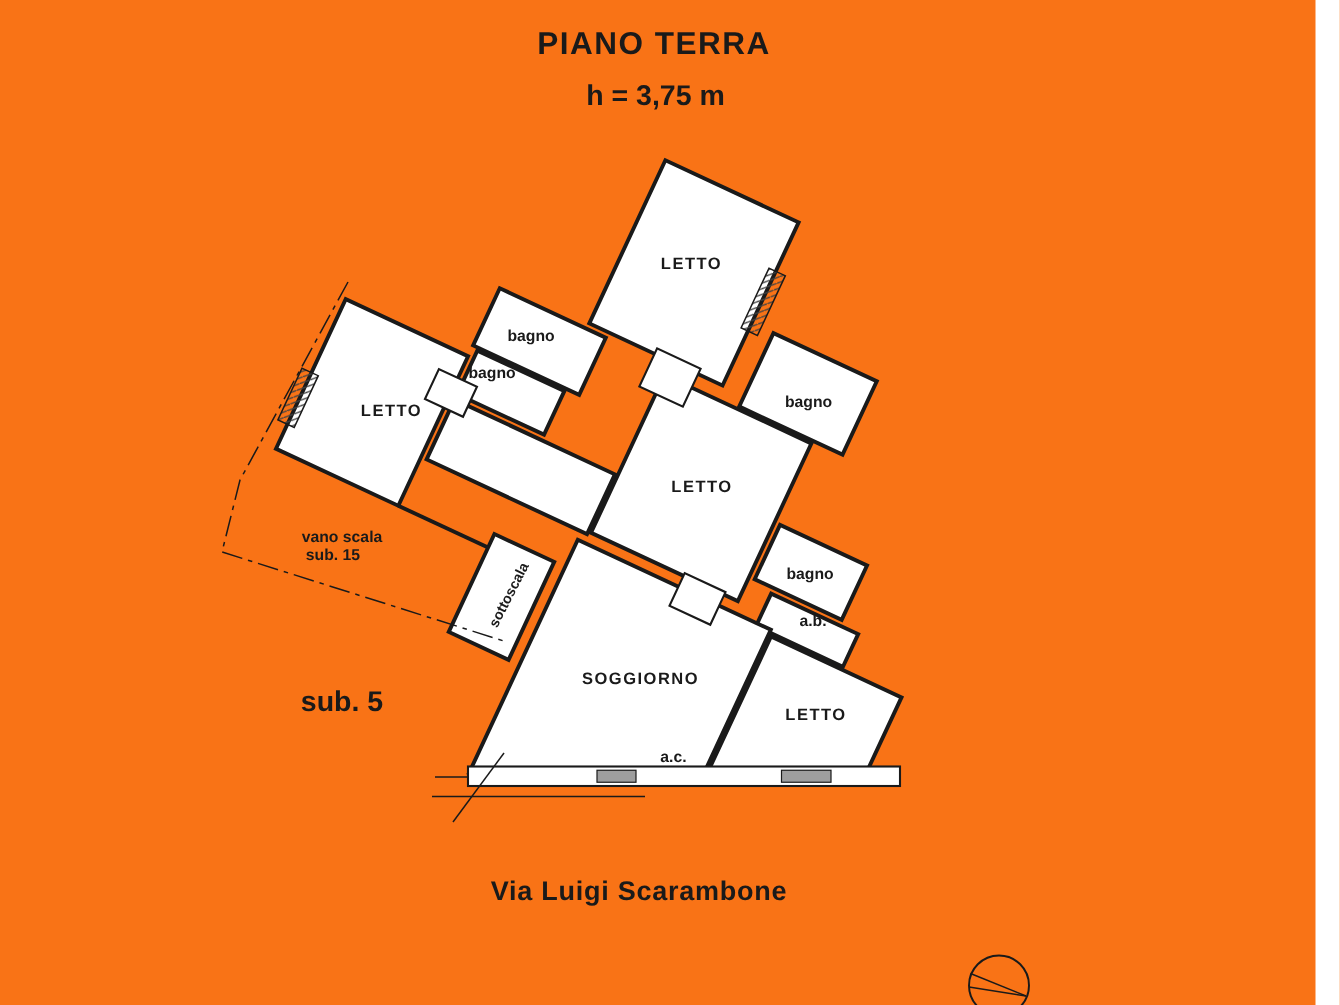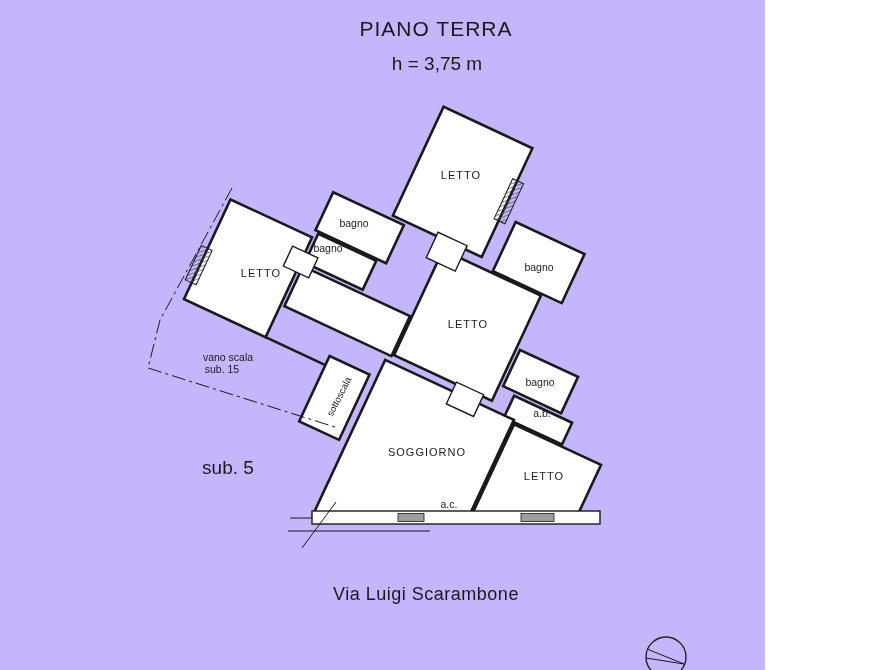--- a/index.html
+++ b/index.html
@@ -1,17 +1,17 @@
 <!DOCTYPE html>
 <html><head>
 <meta charset="utf-8">
 <style>
   html,body{margin:0;padding:0;background:#ffffff;}
-  .page{position:relative;width:765px;height:670px;background:#c4b5fd;overflow:hidden;
-        font-family:"Liberation Sans", sans-serif;}
+  .page{position:relative;width:877px;height:670px;background:#f97316;overflow:hidden;
+        font-family:"Liberation Sans", sans-serif;font-weight:bold;}
   svg{display:block;}
   text{fill:#1a1a1a;}
   .t-title{font-size:21px;letter-spacing:1px;}
   .t-sub{font-size:19px;}
   .t-room{font-size:11px;letter-spacing:1px;}
   .t-small{font-size:10.5px;}
   .t-tiny{font-size:9.5px;}
   .t-big{font-size:19px;}
   .t-street{font-size:18px;letter-spacing:0.5px;}
   .wall{fill:#ffffff;stroke:#1a1a1a;stroke-width:2.6;}

